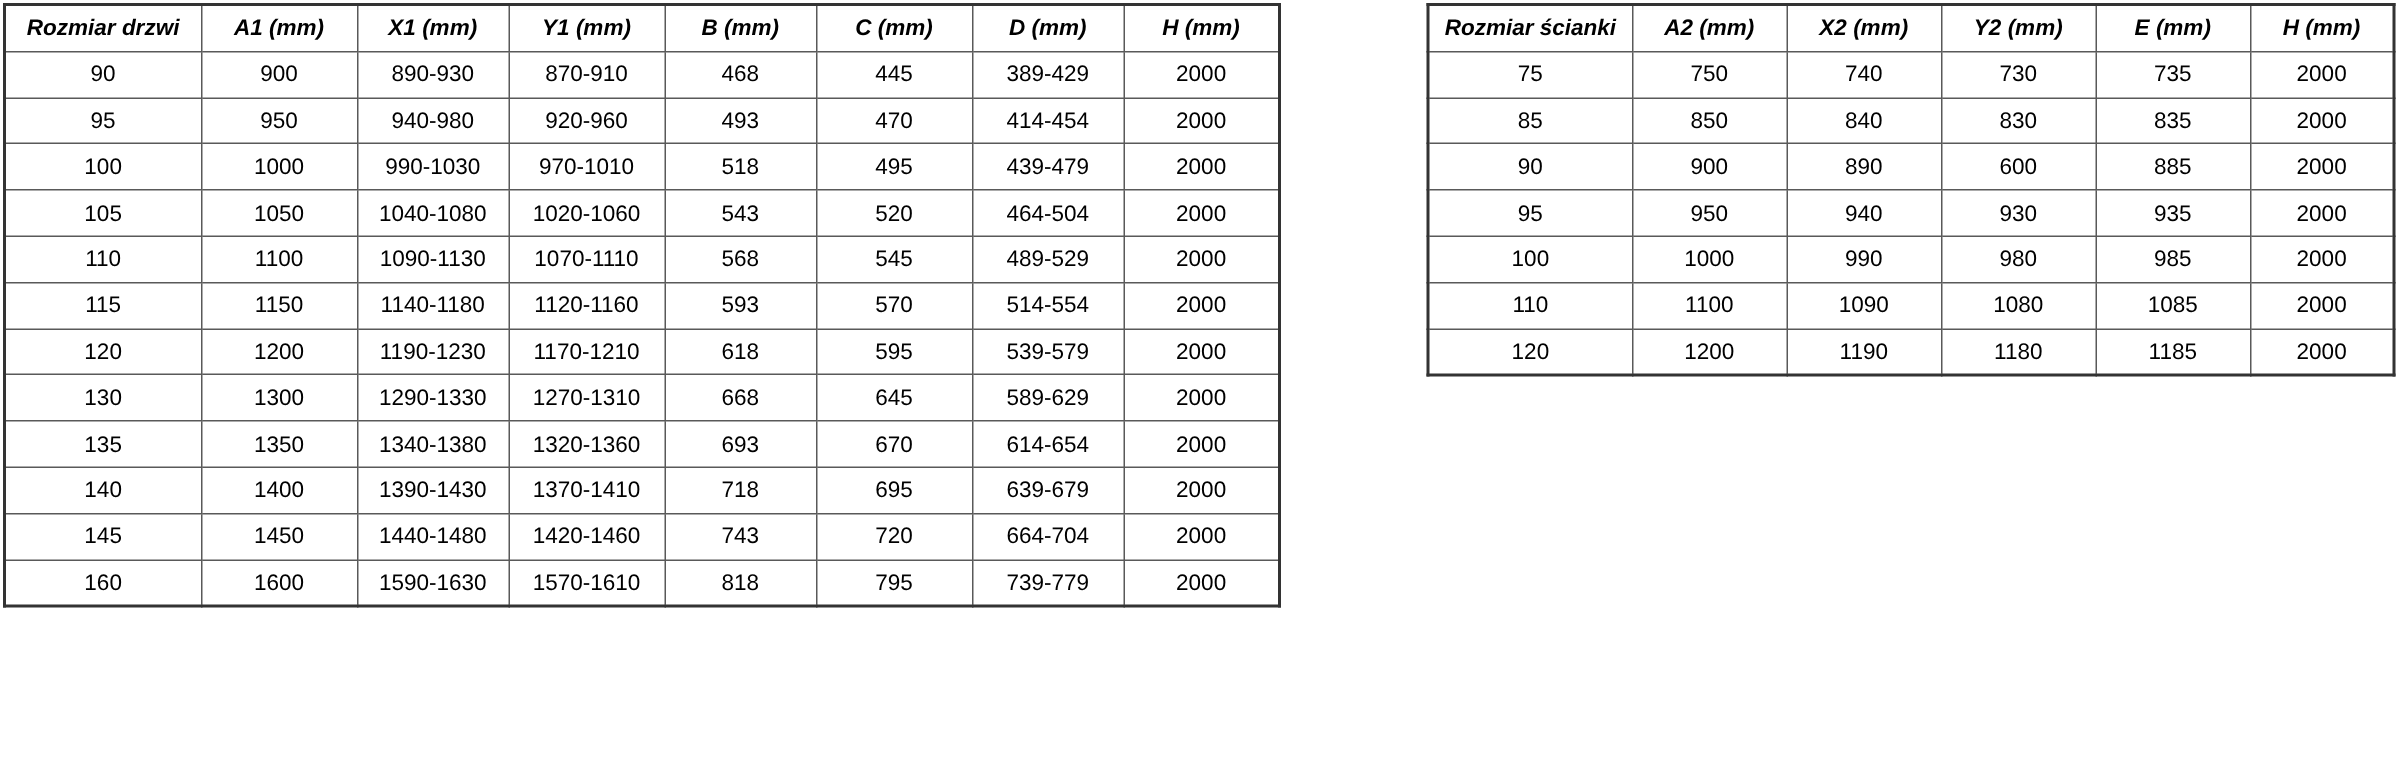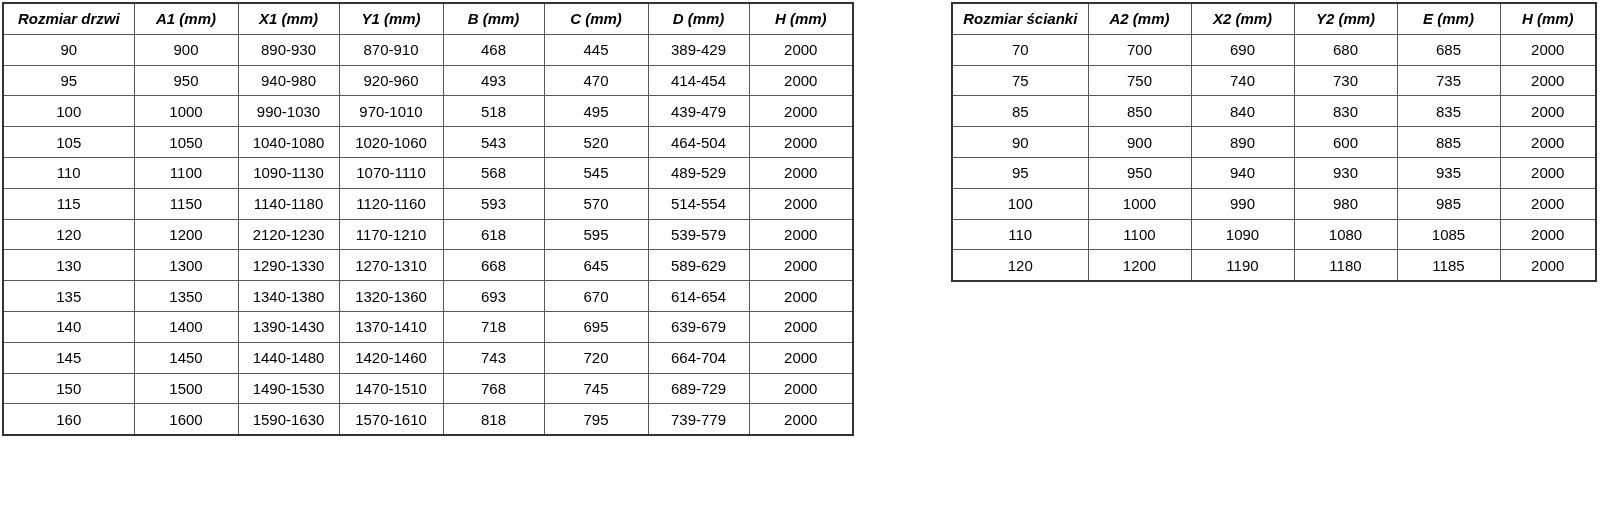--- a/index.html
+++ b/index.html
@@ -131,21 +131,21 @@
         <td>1140-1180</td>
         <td>1120-1160</td>
         <td>593</td>
         <td>570</td>
         <td>514-554</td>
         <td>2000</td>
       </tr>
       <tr>
         <td>120</td>
         <td>1200</td>
-        <td>2120-1230</td>
+        <td>1190-1230</td>
         <td>1170-1210</td>
         <td>618</td>
         <td>595</td>
         <td>539-579</td>
         <td>2000</td>
       </tr>
       <tr>
         <td>130</td>
         <td>1300</td>
         <td>1290-1330</td>
@@ -179,30 +179,20 @@
         <td>145</td>
         <td>1450</td>
         <td>1440-1480</td>
         <td>1420-1460</td>
         <td>743</td>
         <td>720</td>
         <td>664-704</td>
         <td>2000</td>
       </tr>
       <tr>
-        <td>150</td>
-        <td>1500</td>
-        <td>1490-1530</td>
-        <td>1470-1510</td>
-        <td>768</td>
-        <td>745</td>
-        <td>689-729</td>
-        <td>2000</td>
-      </tr>
-      <tr>
         <td>160</td>
         <td>1600</td>
         <td>1590-1630</td>
         <td>1570-1610</td>
         <td>818</td>
         <td>795</td>
         <td>739-779</td>
         <td>2000</td>
       </tr>
     </tbody>
@@ -222,28 +212,20 @@
         <th>Rozmiar ścianki</th>
         <th>A2 (mm)</th>
         <th>X2 (mm)</th>
         <th>Y2 (mm)</th>
         <th>E (mm)</th>
         <th>H (mm)</th>
       </tr>
     </thead>
   <tbody>
       <tr>
-        <td>70</td>
-        <td>700</td>
-        <td>690</td>
-        <td>680</td>
-        <td>685</td>
-        <td>2000</td>
-      </tr>
-      <tr>
         <td>75</td>
         <td>750</td>
         <td>740</td>
         <td>730</td>
         <td>735</td>
         <td>2000</td>
       </tr>
       <tr>
         <td>85</td>
         <td>850</td>

